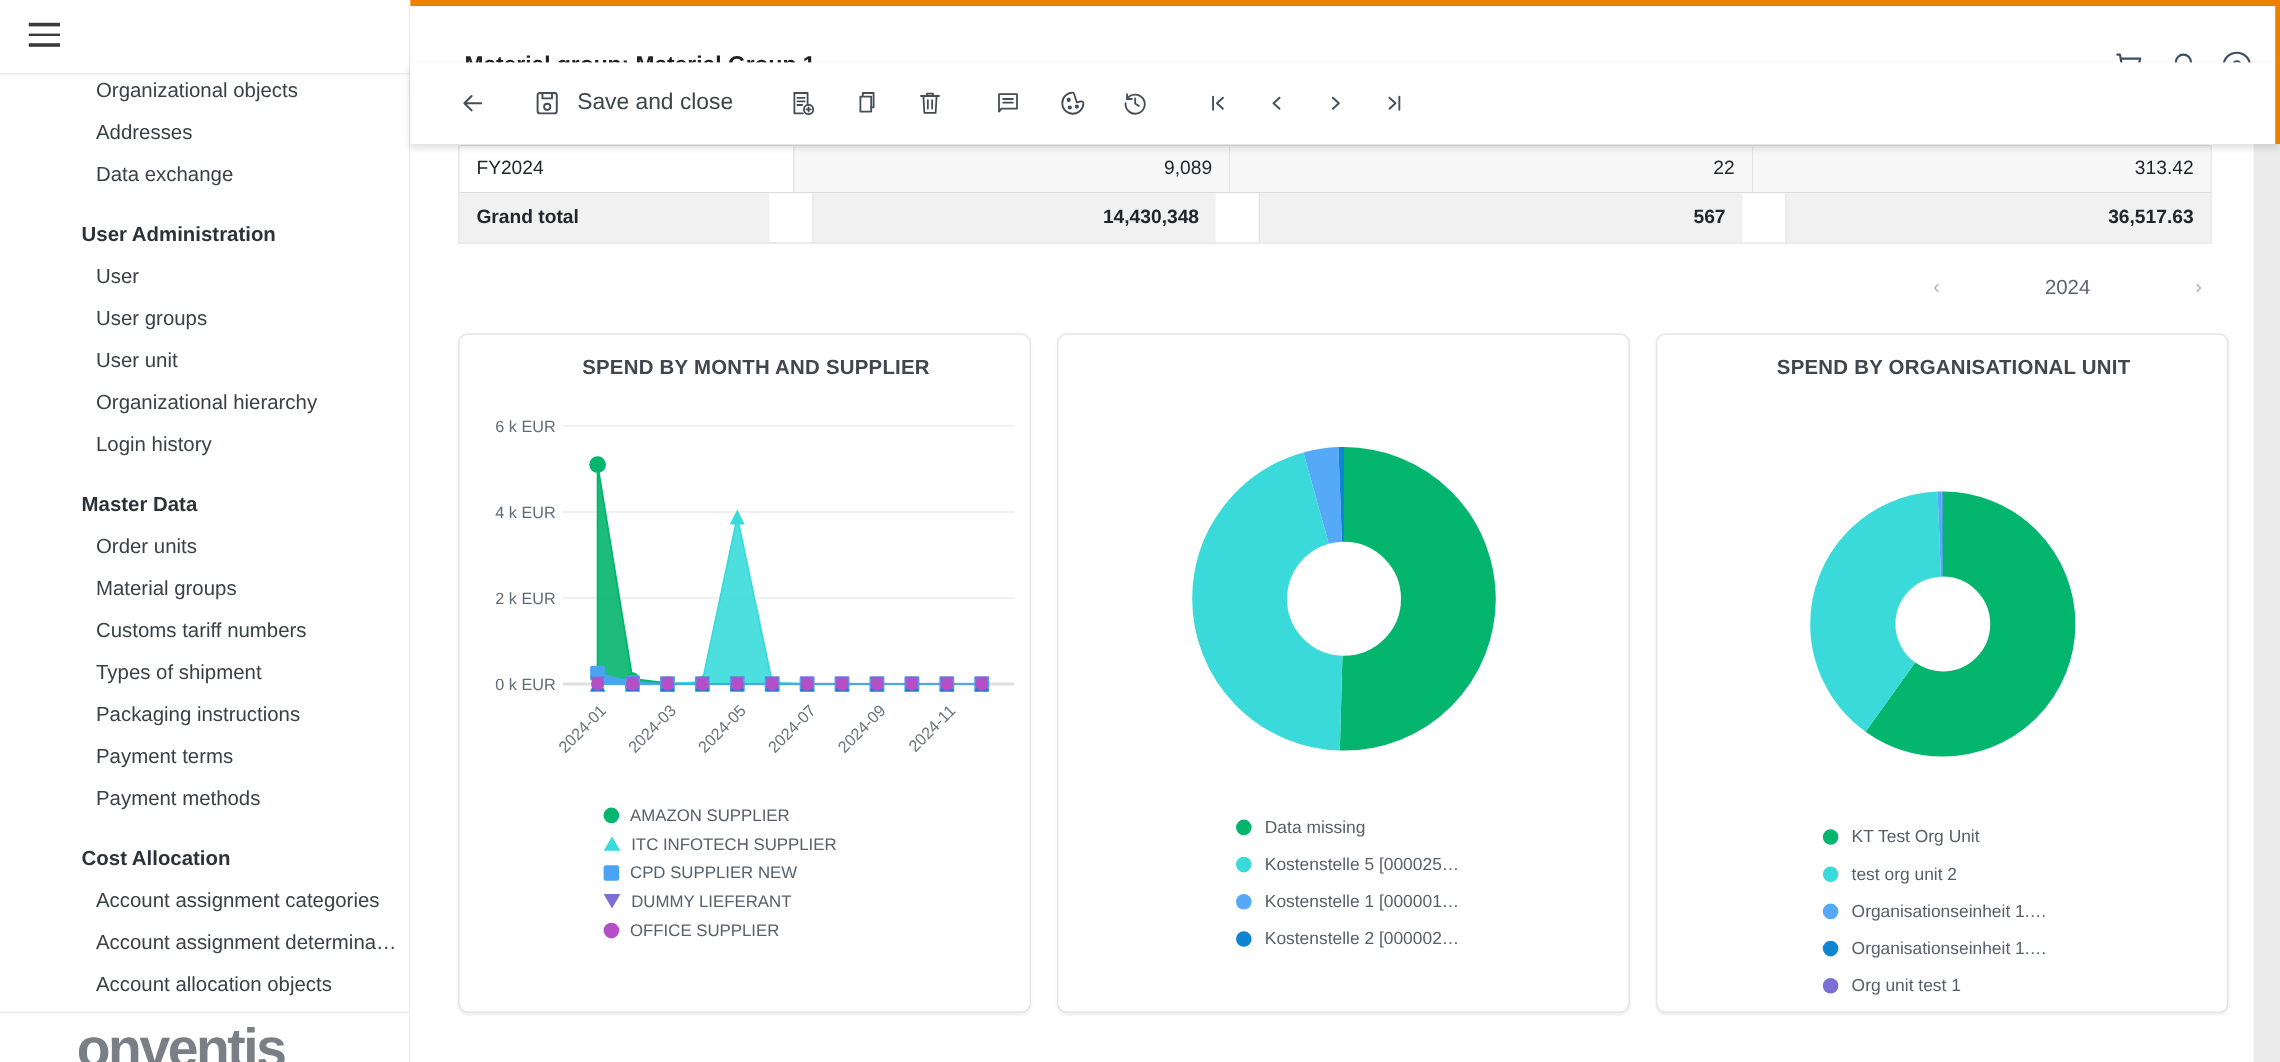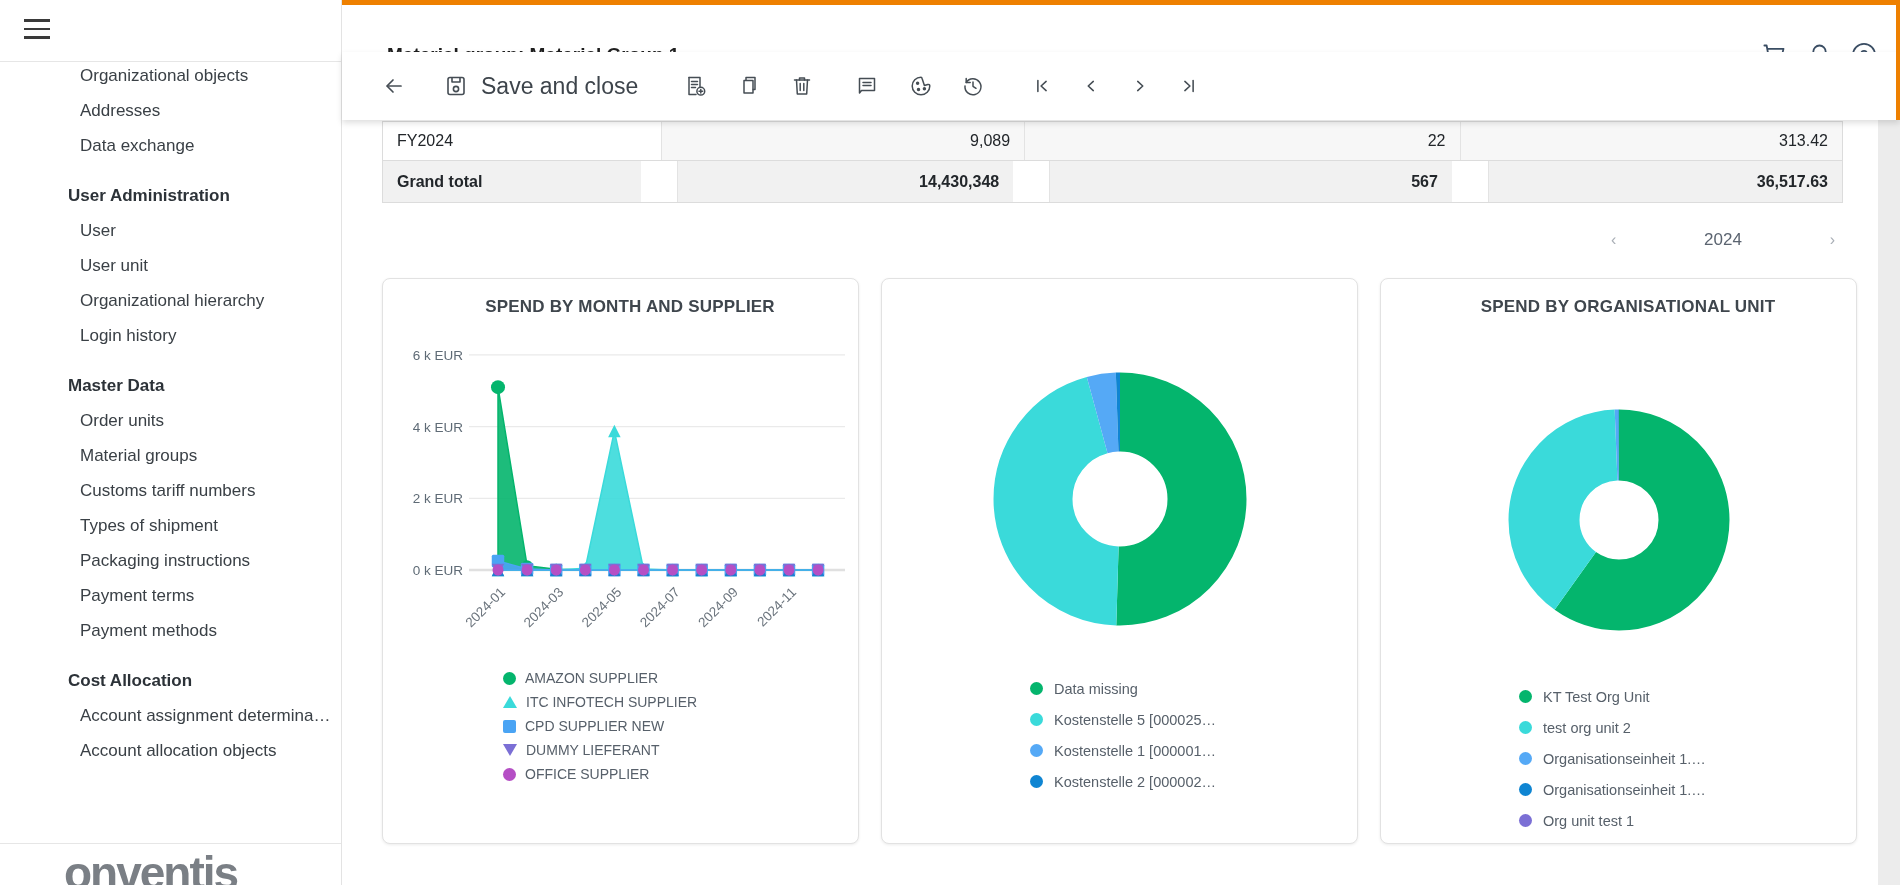--- a/index.html
+++ b/index.html
@@ -30,21 +30,21 @@
   .hdr { position:absolute; top:5px; left:0; right:0; height:46px; background:#fff;
     border-bottom:1px solid #ececec; display:flex; align-items:center; padding:0 22px 0 45px;margin-top:27px; }
   .hdr-title { font-size:19px; font-weight:700; color:#1f1f1f; }
   .hdr-icons { margin-left:auto; display:flex; align-items:center; gap:17px; }
   .hicon { width:28px; height:28px; display:flex; align-items:center; justify-content:center; cursor:pointer; }
   .toolbar { position:absolute; top:52px; left:0; right:0; height:68px; background:#fff;
     display:flex; align-items:center; box-shadow:0 3px 6px rgba(0,0,0,.13); z-index:4; }
   .tbtn { display:flex; align-items:center; justify-content:center; cursor:pointer;
     background:none; border:none; }
   .tb-save { display:flex; align-items:center; gap:13px; cursor:pointer; }
-  .tb-save-label { font-size:23px; font-weight:500; color:#3d444b; }
+  .tb-save-label { font-size:19px; font-weight:500; color:#3d444b; }
 
   
   .content { position:absolute; top:120px; left:0; right:0; bottom:0; background:#fff; }
   .scroll-track { position:absolute; top:0; right:0; width:22px; bottom:0; background:#ececec; }
 
   .data-table { margin:1px 0 0 40px; width:1461px; border:1px solid #dcdcdc; border-top:none; }
   .t-row { display:flex; border-top:1px solid #dcdcdc; height:39px; }
   .t-row.total { height:42px;gap:36px; }
   .t-cell { font-size:16px; color:#22262a; display:flex; align-items:center;
     padding:0 14px; border-left:1px solid #e3e3e3; background:#f7f7f7; }
@@ -92,32 +92,34 @@
         <span></span>
         <span></span>
     </div>
     <div class="sb-divider"></div>
     <nav class="nav" id="sidebar-nav">
         <div class="nav-item">Organizational objects</div>
         <div class="nav-item">Addresses</div>
         <div class="nav-item">Data exchange</div>
         <div class="nav-header">User Administration</div>
         <div class="nav-item">User</div>
+        <div class="nav-item">User groups</div>
         <div class="nav-item">User unit</div>
         <div class="nav-item">Organizational hierarchy</div>
         <div class="nav-item">Login history</div>
         <div class="nav-header">Master Data</div>
         <div class="nav-item">Order units</div>
         <div class="nav-item">Material groups</div>
         <div class="nav-item">Customs tariff numbers</div>
         <div class="nav-item">Types of shipment</div>
         <div class="nav-item">Packaging instructions</div>
         <div class="nav-item">Payment terms</div>
         <div class="nav-item">Payment methods</div>
         <div class="nav-header">Cost Allocation</div>
+        <div class="nav-item">Account assignment categories</div>
         <div class="nav-item">Account assignment determina…</div>
         <div class="nav-item">Account allocation objects</div>
       </nav>
     <div class="sb-footer-divider"></div>
     <div class="logo">onventis</div>
   </div>
 
   <div class="main">
     <div class="accent-top"></div>
     <div class="accent-right"></div>

